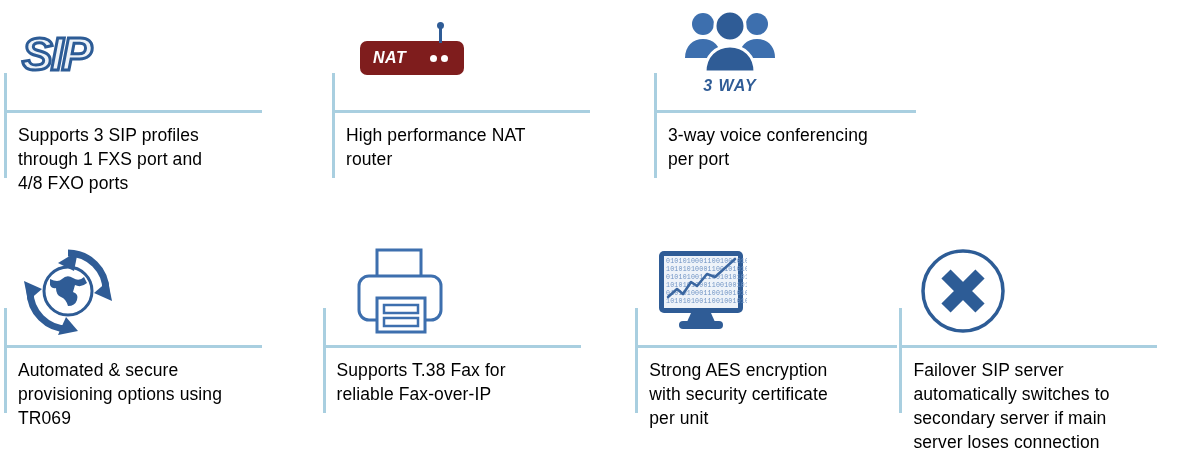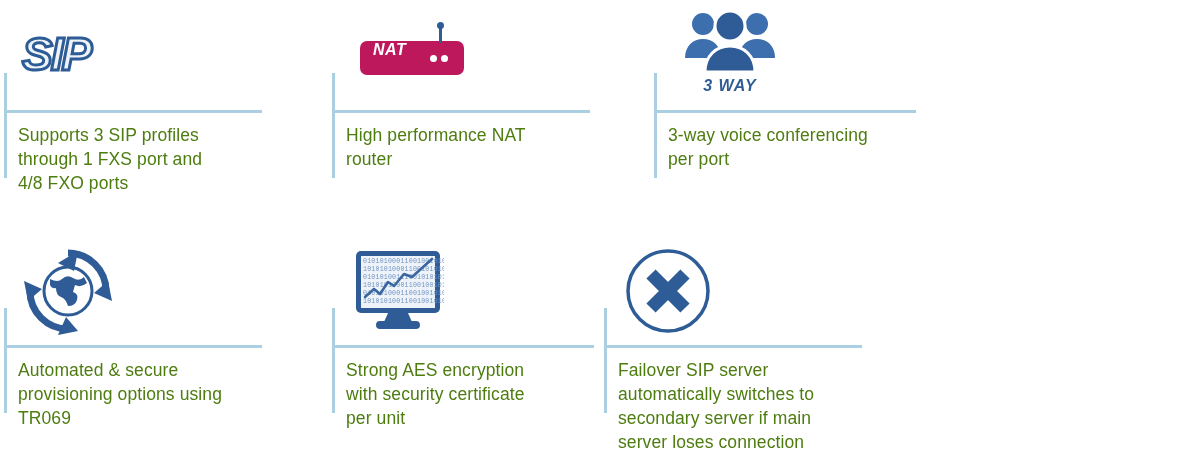--- a/index.html
+++ b/index.html
@@ -69,21 +69,21 @@
     height: 108px;
     display: flex;
     align-items: center;
     justify-content: flex-start;
   }
   .caption {
     position: absolute;
     left: 18px;
     top: 123px;
     width: 240px;
-    color: #4d7c0f;
+    color: #000000;
     font-size: 17.5px;
     line-height: 24px;
     letter-spacing: 0.1px;
     white-space: pre-line;
   }
   .cell-4 .caption { width: 248px; }
   .cell-3 .caption { width: 246px; }
 
   
   .sip-logo {
@@ -98,23 +98,24 @@
     line-height: 1;
   }
 
   
   .nat-box {
     position: relative;
     width: 104px;
     height: 34px;
     margin-left: 14px;
     margin-top: 8px;
-    background: #be185d;
+    background: #7f1d1d;
     border-radius: 7px;
     display: flex;
+    align-items: center;
   }
   .nat-text {
     color: #ffffff;
     font-weight: bold;
     font-style: italic;
     font-size: 16px;
     margin-left: 13px;
     letter-spacing: 0.5px;
   }
   .nat-dots {
@@ -246,20 +247,38 @@
           <polygon points="86,36 90,56 72,48" fill="#2f5c96"></polygon>
           <polygon points="56,86 36,90 44,72" fill="#2f5c96"></polygon>
           <polygon points="6,56 2,36 20,44" fill="#2f5c96"></polygon>
         </svg>
       </div>
       <div class="caption">Automated &amp; secure
 provisioning options using
 TR069</div>
     </div>
 
+    <div class="cell cell-2">
+      <div class="vrule"></div>
+      <div class="hrule"></div>
+      <div class="icon-wrap">
+        <svg class="svg-icon" width="94" height="90" viewBox="0 0 94 90" style="margin-left:16px;margin-top:4px;">
+
+          <rect x="24" y="4" width="44" height="32" fill="#ffffff" stroke="#3d6fae" stroke-width="3"></rect>
+
+          <path d="M6 40 a10 10 0 0 1 10 -10 h62 a10 10 0 0 1 10 10 v24 a10 10 0 0 1 -10 10 h-62 a10 10 0 0 1 -10 -10 z" fill="#ffffff" stroke="#3d6fae" stroke-width="3"></path>
+
+          <rect x="24" y="52" width="48" height="34" fill="#ffffff" stroke="#3d6fae" stroke-width="3"></rect>
+          <rect x="31" y="59" width="34" height="8" fill="#ffffff" stroke="#3d6fae" stroke-width="2.5"></rect>
+          <rect x="31" y="72" width="34" height="8" fill="#ffffff" stroke="#3d6fae" stroke-width="2.5"></rect>
+        </svg>
+      </div>
+      <div class="caption">Supports T.38 Fax for
+reliable Fax-over-IP</div>
+    </div>
 
     <div class="cell cell-4">
       <div class="vrule"></div>
       <div class="hrule"></div>
       <div class="icon-wrap">
         <svg class="svg-icon" width="92" height="86" viewBox="0 0 92 86" style="margin-left:6px;margin-top:6px;">
           <rect x="4" y="2" width="84" height="62" rx="5" ry="5" fill="#2f5c96"></rect>
           <rect x="9" y="7" width="74" height="52" fill="#eef3f9"></rect>
           <g fill="#6f93c4" font-family="'Liberation Mono', monospace" font-size="6.6" letter-spacing="0.2">
             <text x="11" y="14">0101010001100100101010</text>

